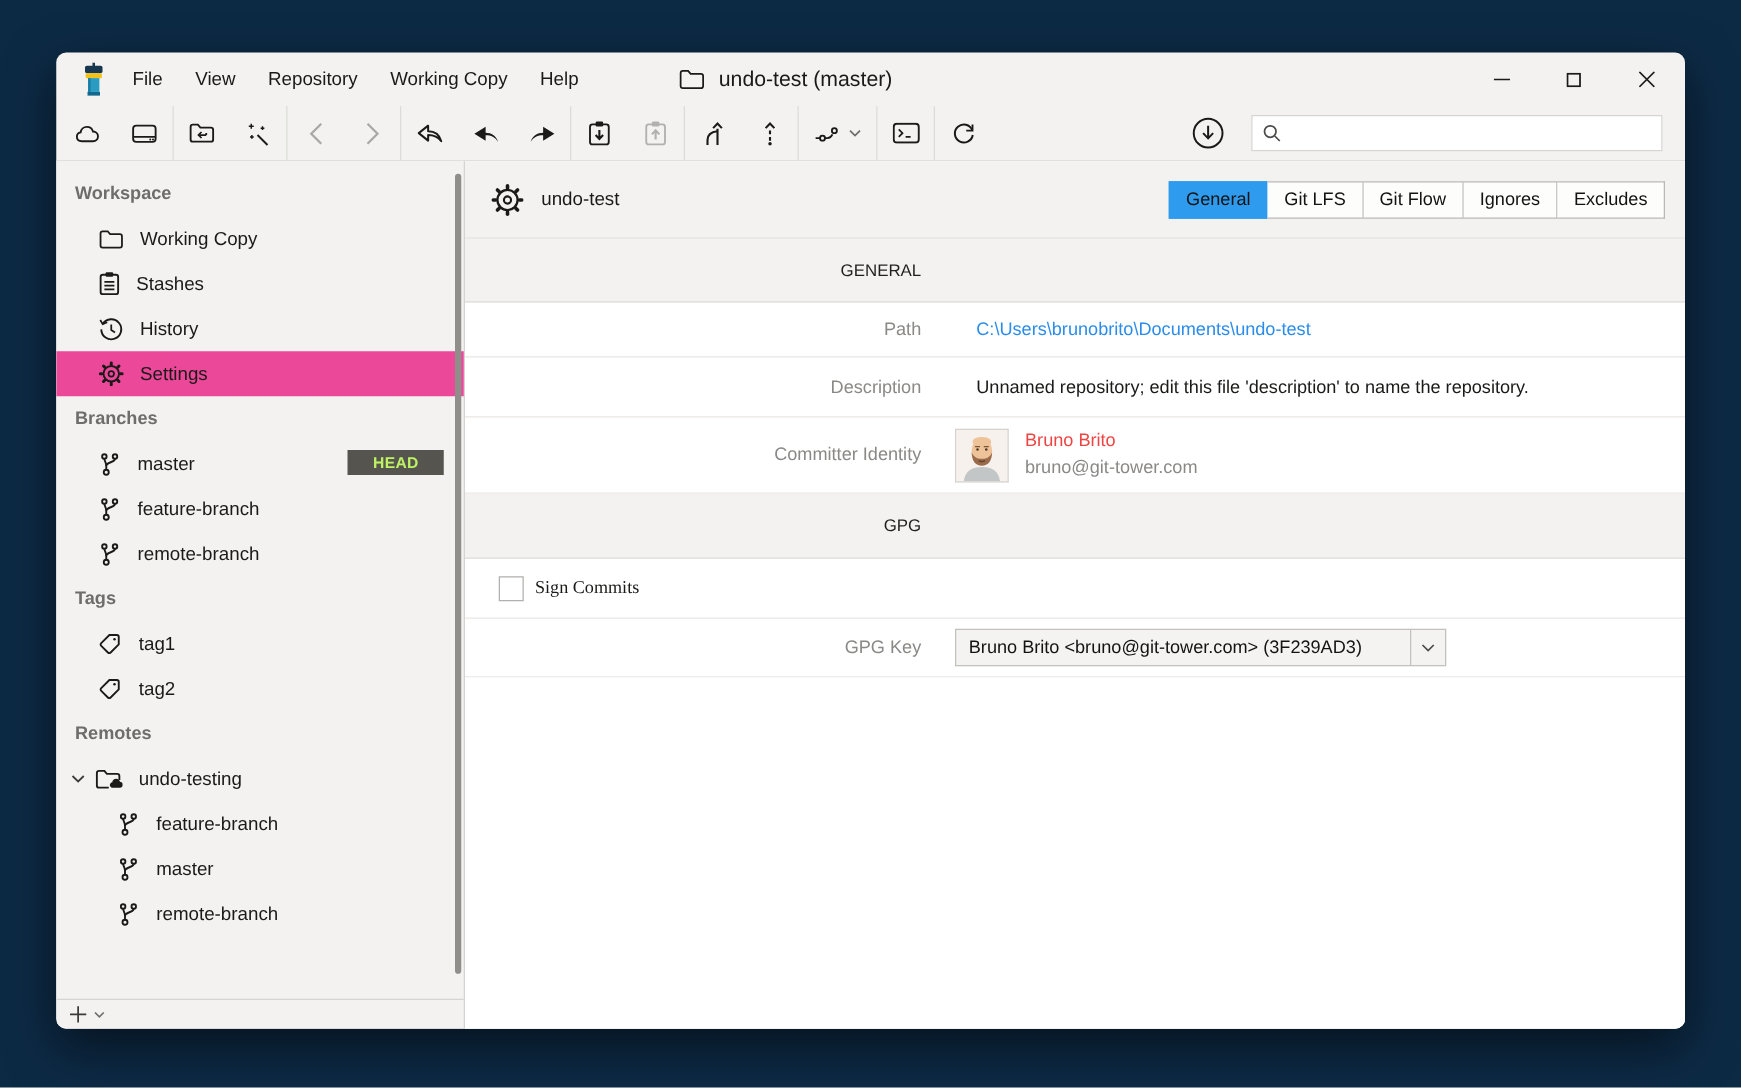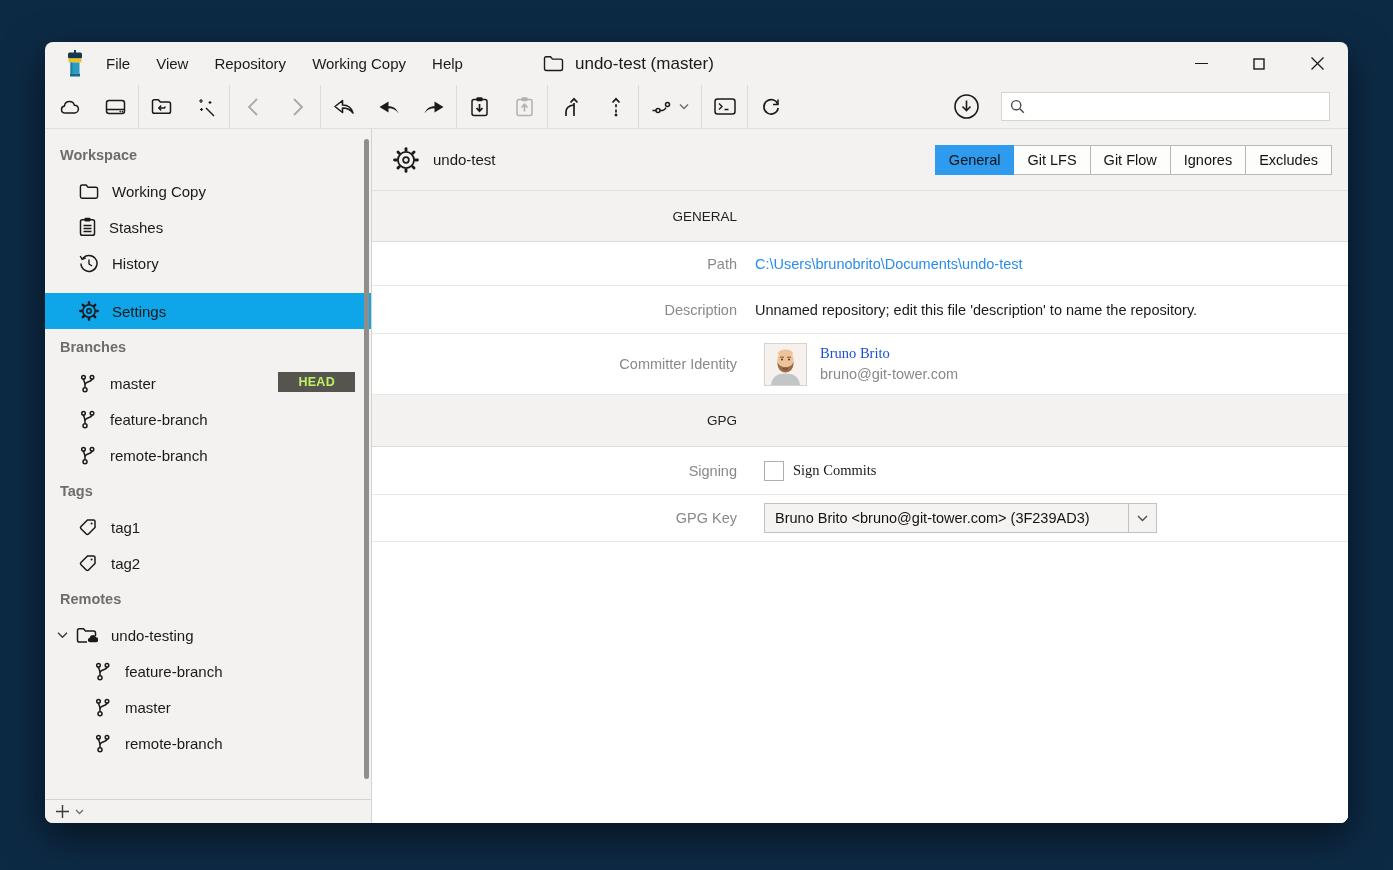--- a/index.html
+++ b/index.html
@@ -28,47 +28,47 @@
   .search-box input { border:none; outline:none; flex:1; font-size:14px; font-family:"Liberation Sans",sans-serif; background:transparent; }
 
   
   .body-row { display:flex; height:694px; }
 
   
   .sidebar { width:327px; background:#f3f2f1; border-right:1px solid #d5d4d2; display:flex; flex-direction:column; position:relative; }
   .sidebar-scroll { flex:1; padding-top:8px; }
   .sb-header { height:36px; line-height:36px; padding-left:15px; font-weight:bold; color:#6e6d6b; font-size:14.5px; }
   .sb-item { height:36px; display:flex; align-items:center; padding-left:34px; gap:13px; font-size:15px; color:#1b1a19; position:relative; cursor:default; }
-  .sb-item.selected { background:#0ea5e9;margin-top:12px; }
+  .sb-item.selected { background:#ec4899; }
   .sb-item.remote-root { padding-left:12px; gap:8px; }
   .sb-item.remote-root .rlabel { margin-left:5px; }
   .sb-item.remote-child { padding-left:49px; }
   .head-badge { position:absolute; right:16px; top:7px; background:#55544e; color:#bef264; font-size:12.5px; font-weight:bold; padding:3px 20px; letter-spacing:.3px; }
   .sb-bottom { height:24px; border-top:1px solid #d5d4d2; display:flex; align-items:center; padding-left:10px; gap:5px; }
   .sb-scrollbar { position:absolute; right:2px; top:10px; width:5px; height:640px; background:#8f8e8b; border-radius:3px; }
 
   
   .main { flex:1; background:#fff; display:flex; flex-direction:column; }
   .main-header { height:62px; background:#f3f2f1; border-bottom:1px solid #e0dfdc; display:flex; align-items:center; padding:0 16px 0 21px; }
   .repo-title { margin-left:14px; font-size:15px; color:#1b1a19; }
   .tabs { margin-left:auto; display:flex; }
   .tab { height:30px; display:flex; align-items:center; padding:0 13px; background:#fdfdfc; border:1px solid #b9b8b5; border-left:none; font-size:14.5px; color:#141312; cursor:default; }
   .tab:first-child { border-left:1px solid #b9b8b5; }
   .tab.selected { background:#2f9bee; border-color:#2f9bee; }
 
   .section-band { height:51px; background:#f3f2f1; border-bottom:1px solid #dddcd9; display:flex; align-items:center; }
   .band-label { width:365px; text-align:right; font-size:13.5px; color:#201f1e; }
   .form-row { display:flex; align-items:center; border-bottom:1px solid #e9e8e6; }
   .row-label { width:365px; text-align:right; color:#8a8987; font-size:14.5px; flex-shrink:0; }
-  .row-value { margin-left:18px; font-size:14.5px; color:#1b1a19; }
+  .row-value { margin-left:44px; font-size:14.5px; color:#1b1a19; }
   .link { color:#2b8ceb; cursor:pointer; }
 
   .committer { display:flex; align-items:center; margin-left:27px; gap:13px; }
   .avatar { width:43px; height:43px; border:1px solid #d4d3d1; background:#f6f1ec; overflow:hidden; }
-  .cid-name { font-size:14.5px; color:#1d4ed8; line-height:21px;font-family:Liberation Serif, serif; }
+  .cid-name { font-size:14.5px; color:#ef4444; line-height:21px; }
   .cid-email { font-size:14.5px; color:#8a8987; line-height:21px; }
 
   .checkbox { width:20px; height:20px; border:1px solid #b1b0ae; background:#fff; margin-left:27px; flex-shrink:0; }
   .cb-label { margin-left:9px; font-size:14.5px; color:#1b1a19;font-family:Liberation Serif, serif; }
 
   .select { width:393px; height:30px; margin-left:27px; background:#f4f3f1; border:1px solid #c2c1be; display:flex; align-items:stretch; }
   .select-text { flex:1; padding:0 10px; line-height:28px; font-size:14.5px; color:#141312; white-space:nowrap; overflow:hidden; }
   .select-chevron { width:28px; border-left:1px solid #c2c1be; display:flex; align-items:center; justify-content:center; flex-shrink:0; }
 
   .rest { flex:1; background:#fff; }
@@ -522,21 +522,20 @@
             <div class="cid-email">bruno@git-tower.com</div>
           </div>
         </div>
       </div>
 
       <div class="section-band" style="height:52px">
         <span class="band-label">GPG</span>
       </div>
 
       <div class="form-row" style="height:48px">
-        <span class="row-label">Signing</span>
         <span class="checkbox"></span>
         <span class="cb-label">Sign Commits</span>
       </div>
 
       <div class="form-row" style="height:47px">
         <span class="row-label">GPG Key</span>
         <div class="select">
           <span class="select-text">Bruno Brito &lt;bruno@git-tower.com&gt; (3F239AD3)</span>
           <span class="select-chevron">
             <svg width="11" height="7" viewBox="0 0 11 7" fill="none" stroke="#4d4c4a" stroke-width="1.4">

